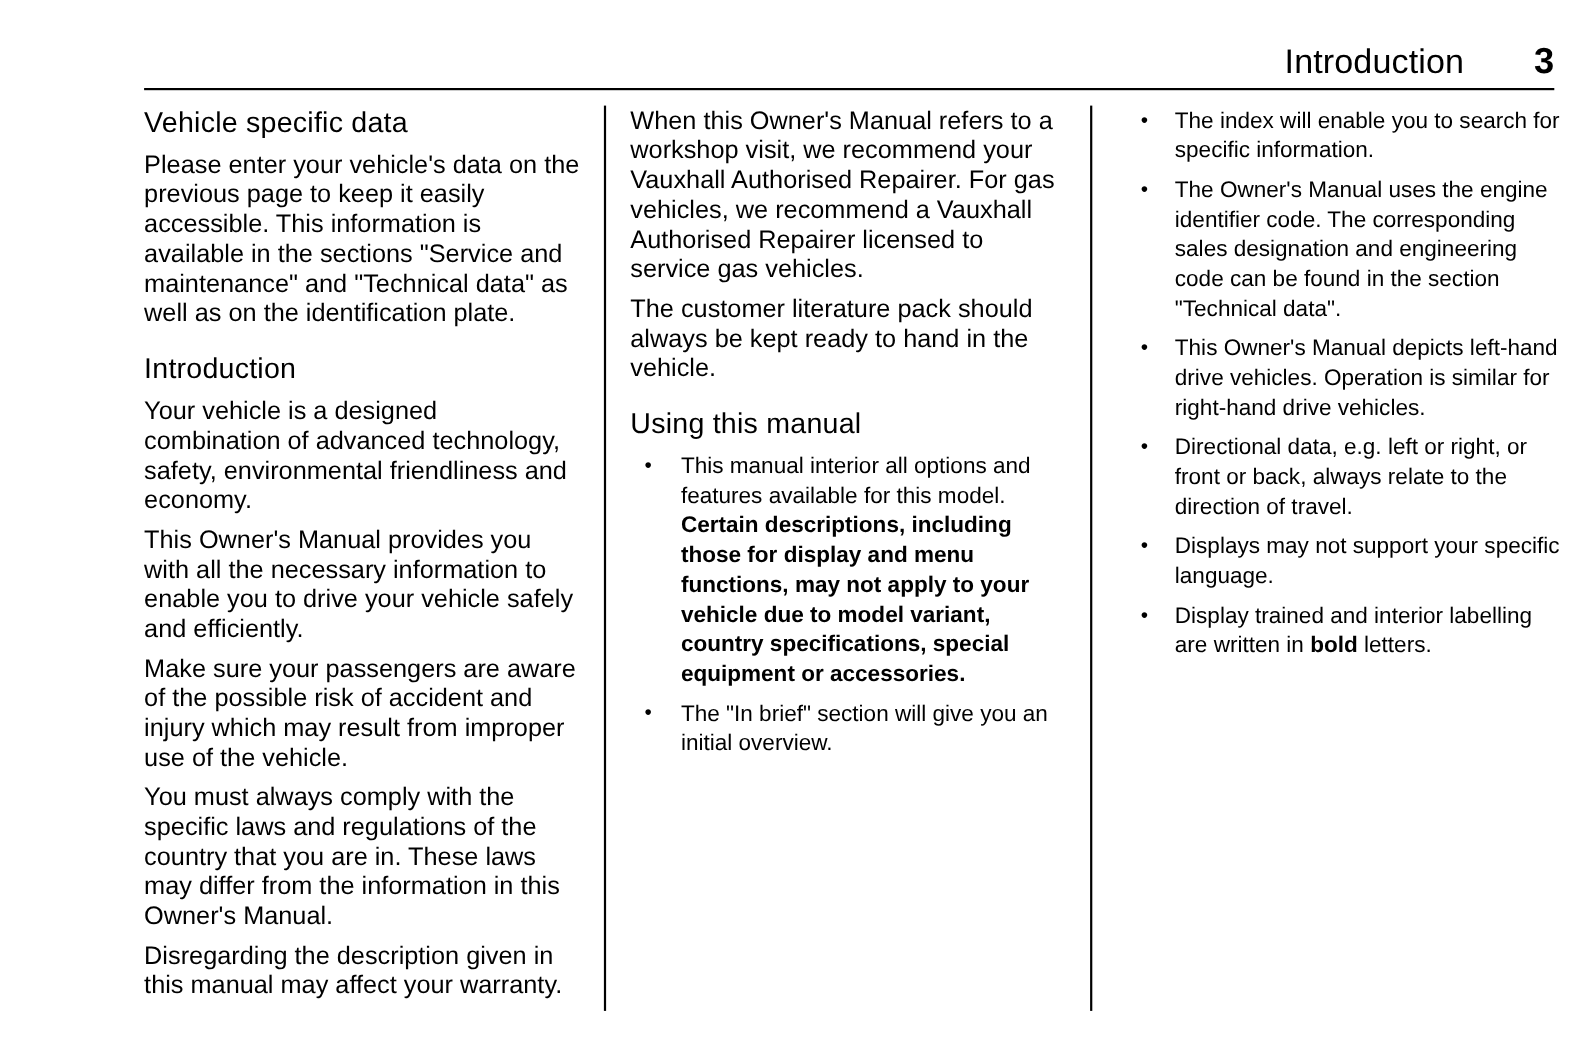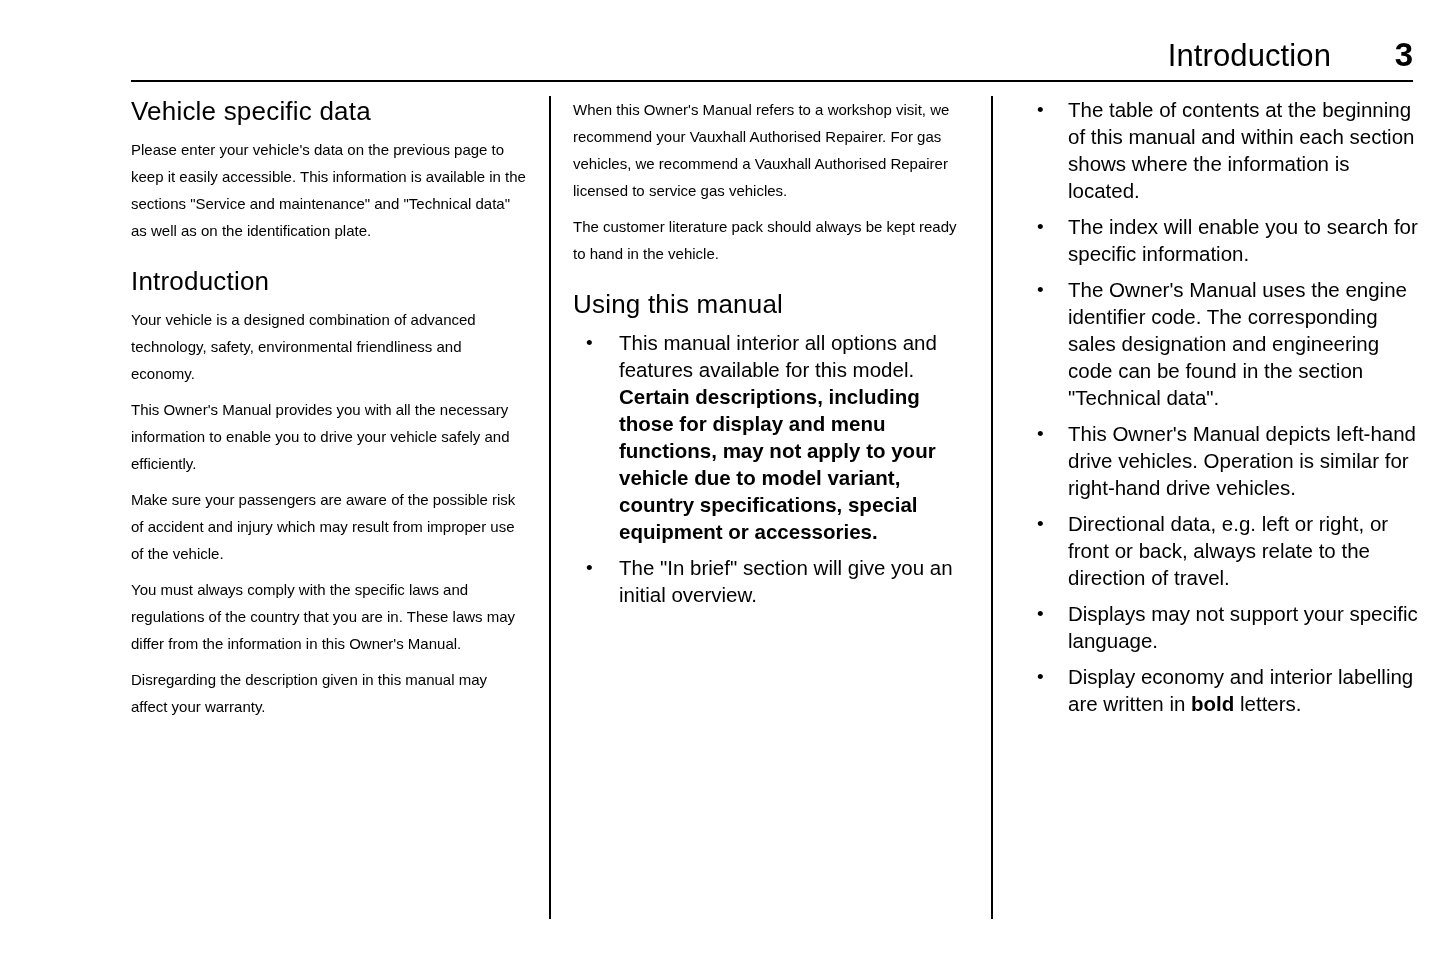--- a/index.html
+++ b/index.html
@@ -79,21 +79,21 @@
   h2.sec-title {
     font-size: 26px;
     font-weight: normal;
     margin: 0 0 9px 0;
     letter-spacing: 0.2px;
   }
   h2.sec-title.spaced {
     margin-top: 22px;
   }
   p.para {
-    font-size: 15px;
+    font-size: 23px;
     line-height: 27px;
     margin: 0 0 9px 0;
   }
   p.para.last { margin-bottom: 0; }
 
   ul.bullets {
     list-style: none;
     margin: 0;
     padding: 0;
   }
@@ -147,24 +147,23 @@
       <p class="para">The customer literature pack should always be kept ready to hand in the vehicle.</p>
       <h2 class="sec-title spaced">Using this manual</h2>
       <ul class="bullets">
         <li><span>This manual interior all options and features available for this model. </span><span class="bold">Certain descriptions, including those for display and menu functions, may not apply to your vehicle due to model variant, country specifications, special equipment or accessories.</span></li>
         <li>The "In brief" section will give you an initial overview.</li>
       </ul>
     </div>
 
     <div class="col col3">
       <ul class="bullets">
-        <li>The table of contents at the beginning of this manual and within each section shows where the information is located.</li>
         <li>The index will enable you to search for specific information.</li>
         <li>The Owner's Manual uses the engine identifier code. The corresponding sales designation and engineering code can be found in the section "Technical data".</li>
         <li>This Owner's Manual depicts left-hand drive vehicles. Operation is similar for right-hand drive vehicles.</li>
         <li>Directional data, e.g. left or right, or front or back, always relate to the direction of travel.</li>
         <li>Displays may not support your specific language.</li>
-        <li><span>Display economy and interior labelling are written in </span><span class="bold">bold</span><span> letters.</span></li>
+        <li><span>Display trained and interior labelling are written in </span><span class="bold">bold</span><span> letters.</span></li>
       </ul>
     </div>
 
   </div>
 </div>
 
 </body></html>

